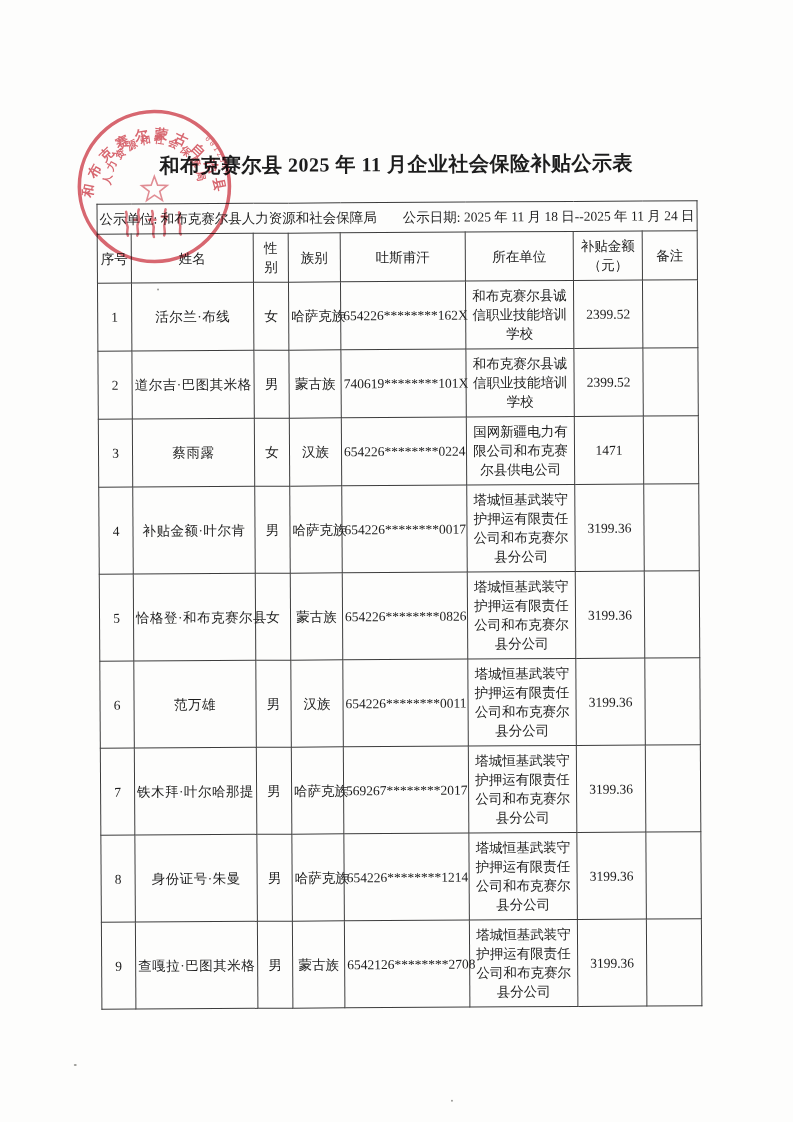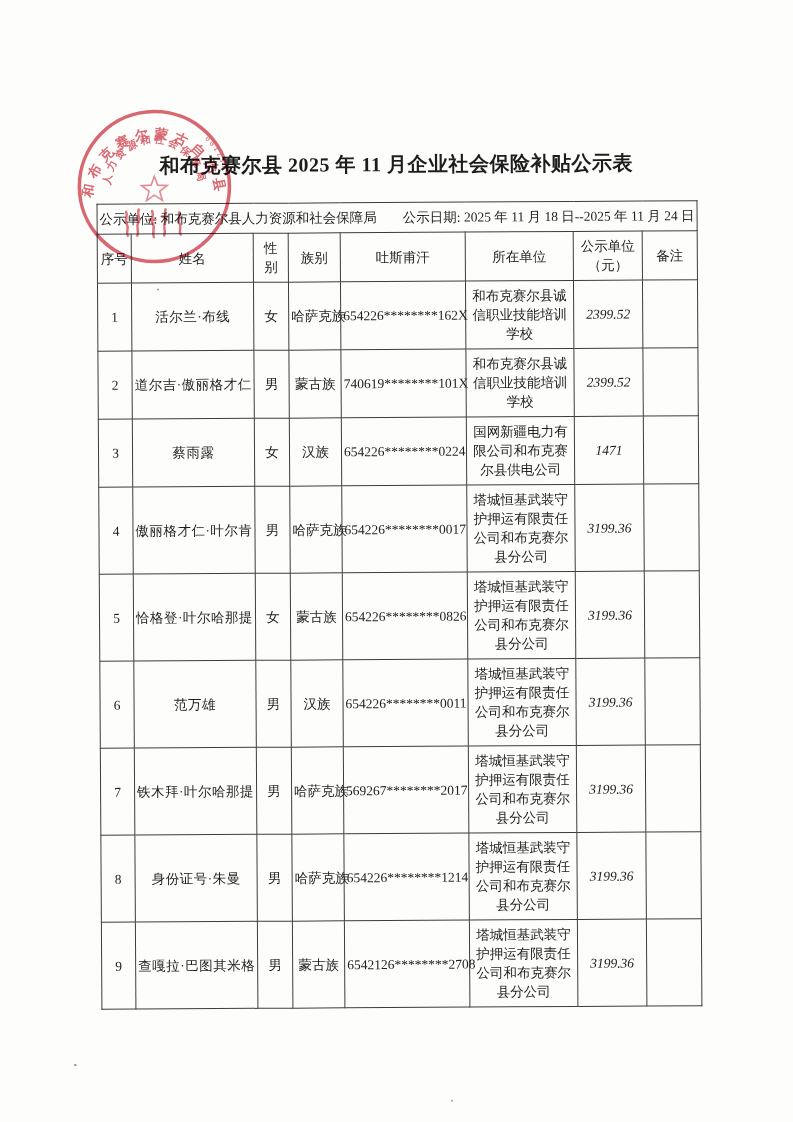--- a/index.html
+++ b/index.html
@@ -35,21 +35,21 @@
   table.subsidy td {
     text-align:center; vertical-align:middle;
     font-size:13.5px; line-height:19px; padding:5px 2px;
   }
   td.col-no { font-size:13px; }
   td.col-name { white-space:nowrap; font-size:13px; letter-spacing:0.5px; }
   td.col-gender { font-size:13.5px; }
   td.col-ethnicity { white-space:nowrap; font-size:12px;font-family:Liberation Serif, serif; }
   td.col-id { white-space:nowrap; font-size:13px; padding:0; letter-spacing:0;border-radius:18px; }
   td.col-unit { word-break:break-all; font-size:13.5px; line-height:19px; padding:4px 3px; }
-  td.col-amount { font-size:13px;font-style:italic; }
+  td.col-amount { font-size:13px; }
 
   .seal {
     position:absolute; left:77px; top:106px; width:158px; height:158px;
     mix-blend-mode:multiply; opacity:0.88; pointer-events:none;
   }
 
   .speck { position:absolute; background:#9a9a96; border-radius:50%; }
   .speck.s1 { left:70px; top:1062px; width:3px; height:2px; }
   .speck.s2 { left:447px; top:1100px; width:2px; height:2px; }
   .speck.s3 { left:158px; top:287px; width:2px; height:2px; }
@@ -83,67 +83,67 @@
           </td>
         </tr>
         <tr>
             <th>序号</th>
             <th>姓名</th>
             <th>性
 别</th>
             <th>族别</th>
             <th>吐斯甫汗</th>
             <th>所在单位</th>
-            <th>公示单位
+            <th>补贴金额
 （元）</th>
             <th>备注</th>
           </tr>
       <tr>
             <td class="col-no">1</td>
             <td class="col-name">活尔兰·布线</td>
             <td class="col-gender">女</td>
             <td class="col-ethnicity">哈萨克族</td>
             <td class="col-id">654226********162X</td>
             <td class="col-unit">和布克赛尔县诚信职业技能培训学校</td>
             <td class="col-amount">2399.52</td>
             <td class="col-remark"></td>
           </tr>
           <tr>
             <td class="col-no">2</td>
-            <td class="col-name">道尔吉·傲丽格才仁</td>
+            <td class="col-name">道尔吉·巴图其米格</td>
             <td class="col-gender">男</td>
             <td class="col-ethnicity">蒙古族</td>
             <td class="col-id">740619********101X</td>
             <td class="col-unit">和布克赛尔县诚信职业技能培训学校</td>
             <td class="col-amount">2399.52</td>
             <td class="col-remark"></td>
           </tr>
           <tr>
             <td class="col-no">3</td>
             <td class="col-name">蔡雨露</td>
             <td class="col-gender">女</td>
             <td class="col-ethnicity">汉族</td>
             <td class="col-id">654226********0224</td>
             <td class="col-unit">国网新疆电力有限公司和布克赛尔县供电公司</td>
             <td class="col-amount">1471</td>
             <td class="col-remark"></td>
           </tr>
           <tr>
             <td class="col-no">4</td>
-            <td class="col-name">傲丽格才仁·叶尔肯</td>
+            <td class="col-name">补贴金额·叶尔肯</td>
             <td class="col-gender">男</td>
             <td class="col-ethnicity">哈萨克族</td>
             <td class="col-id">654226********0017</td>
             <td class="col-unit">塔城恒基武装守护押运有限责任公司和布克赛尔县分公司</td>
             <td class="col-amount">3199.36</td>
             <td class="col-remark"></td>
           </tr>
           <tr>
             <td class="col-no">5</td>
-            <td class="col-name">恰格登·叶尔哈那提</td>
+            <td class="col-name">恰格登·和布克赛尔县</td>
             <td class="col-gender">女</td>
             <td class="col-ethnicity">蒙古族</td>
             <td class="col-id">654226********0826</td>
             <td class="col-unit">塔城恒基武装守护押运有限责任公司和布克赛尔县分公司</td>
             <td class="col-amount">3199.36</td>
             <td class="col-remark"></td>
           </tr>
           <tr>
             <td class="col-no">6</td>
             <td class="col-name">范万雄</td>

